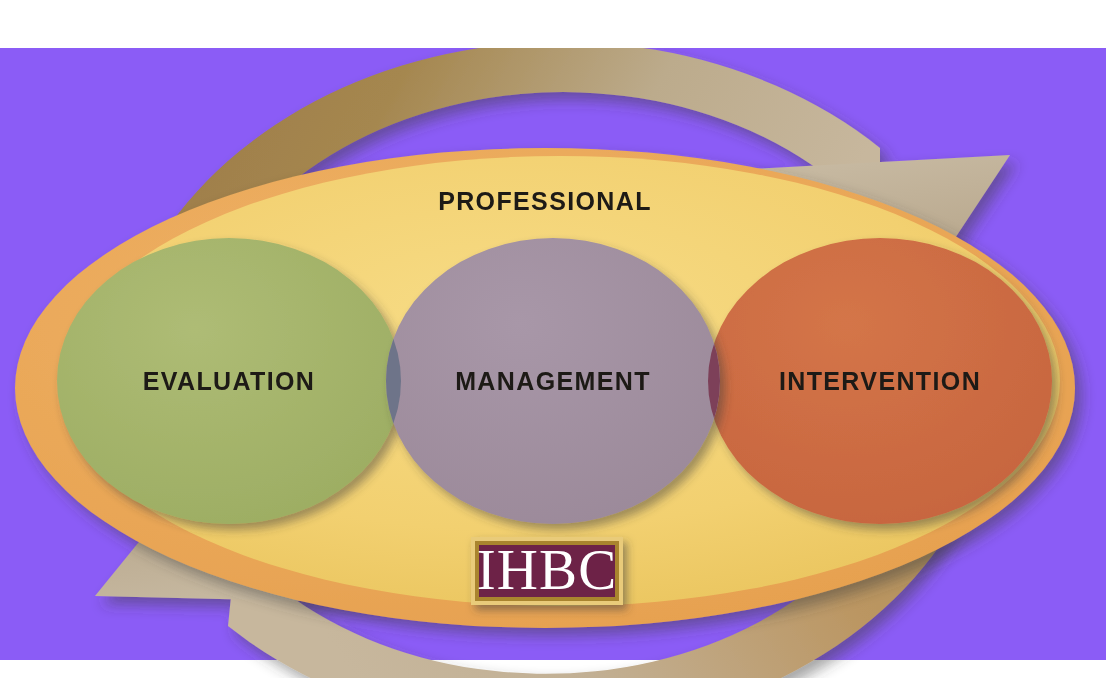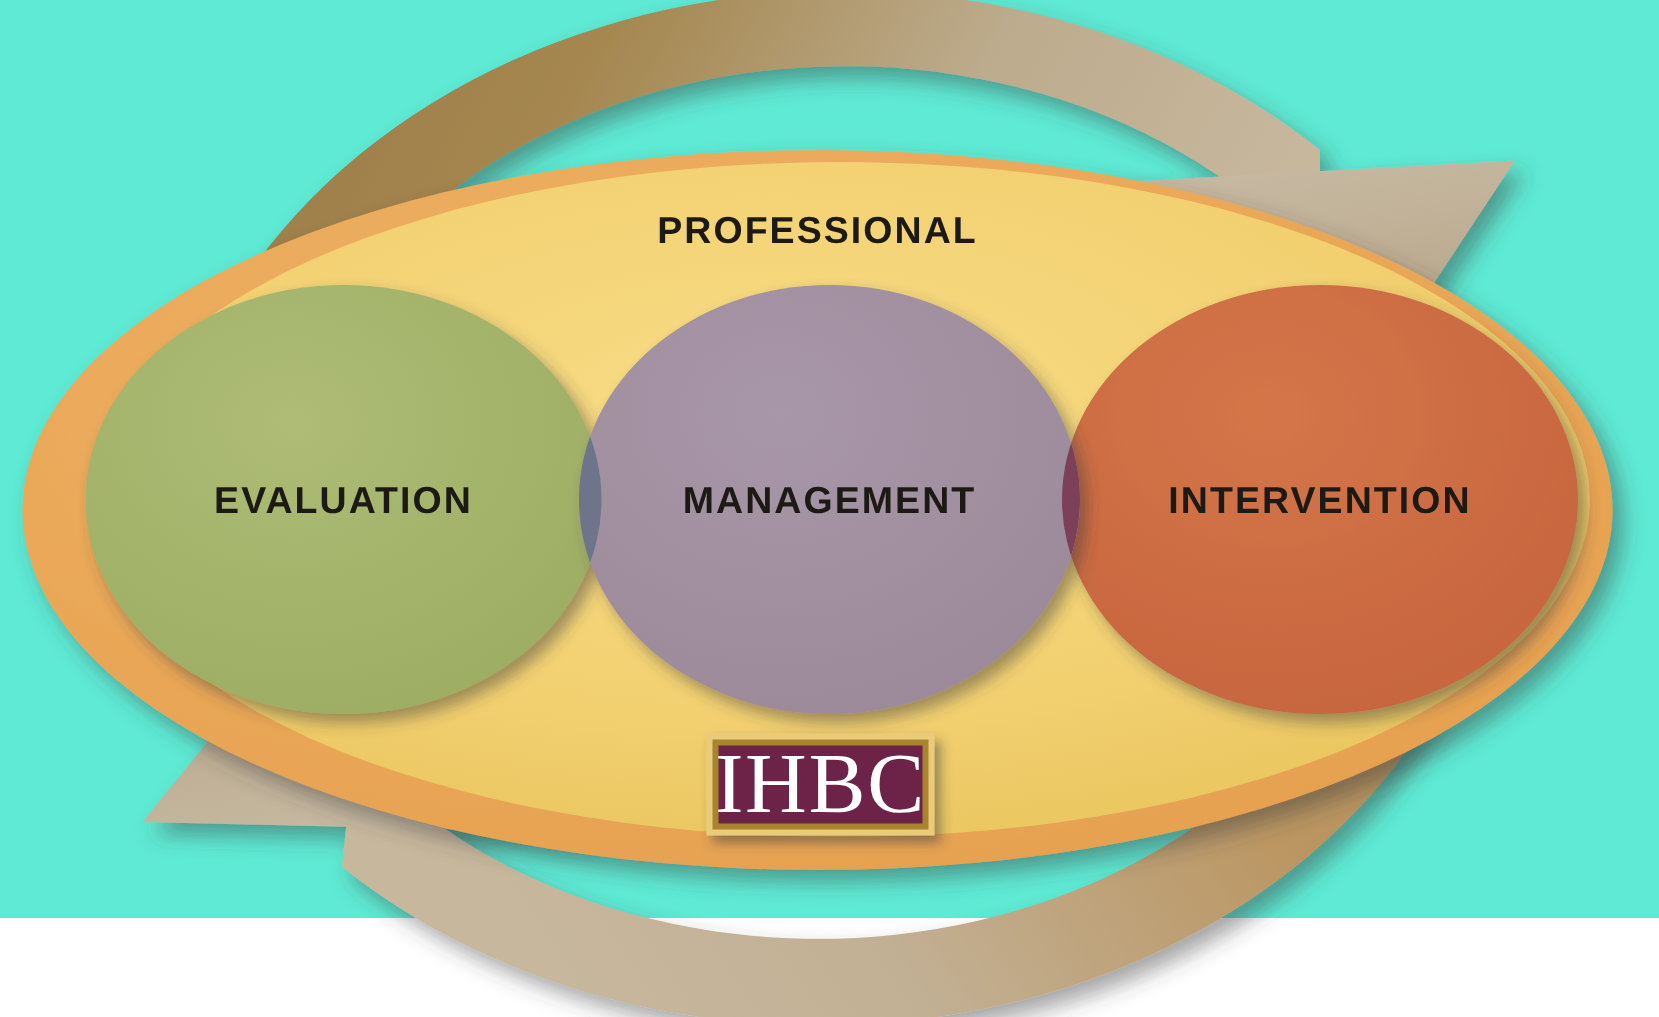--- a/index.html
+++ b/index.html
@@ -10,21 +10,22 @@
   body {
     width: 1106px;
     height: 678px;
     overflow: hidden;
     font-family: "Liberation Sans", sans-serif;
   }
   #diagram-root {
     position: relative;
     width: 1106px;
     height: 612px;
-    background: #5eead4;
+    background: #8b5cf6;
+    margin-top: 48px;
   }
   #diagram-svg {
     display: block;
     width: 1106px;
     height: 678px;
   }
   .lbl {
     font-family: "Liberation Sans", sans-serif;
     font-weight: bold;
     letter-spacing: 0.055em;

